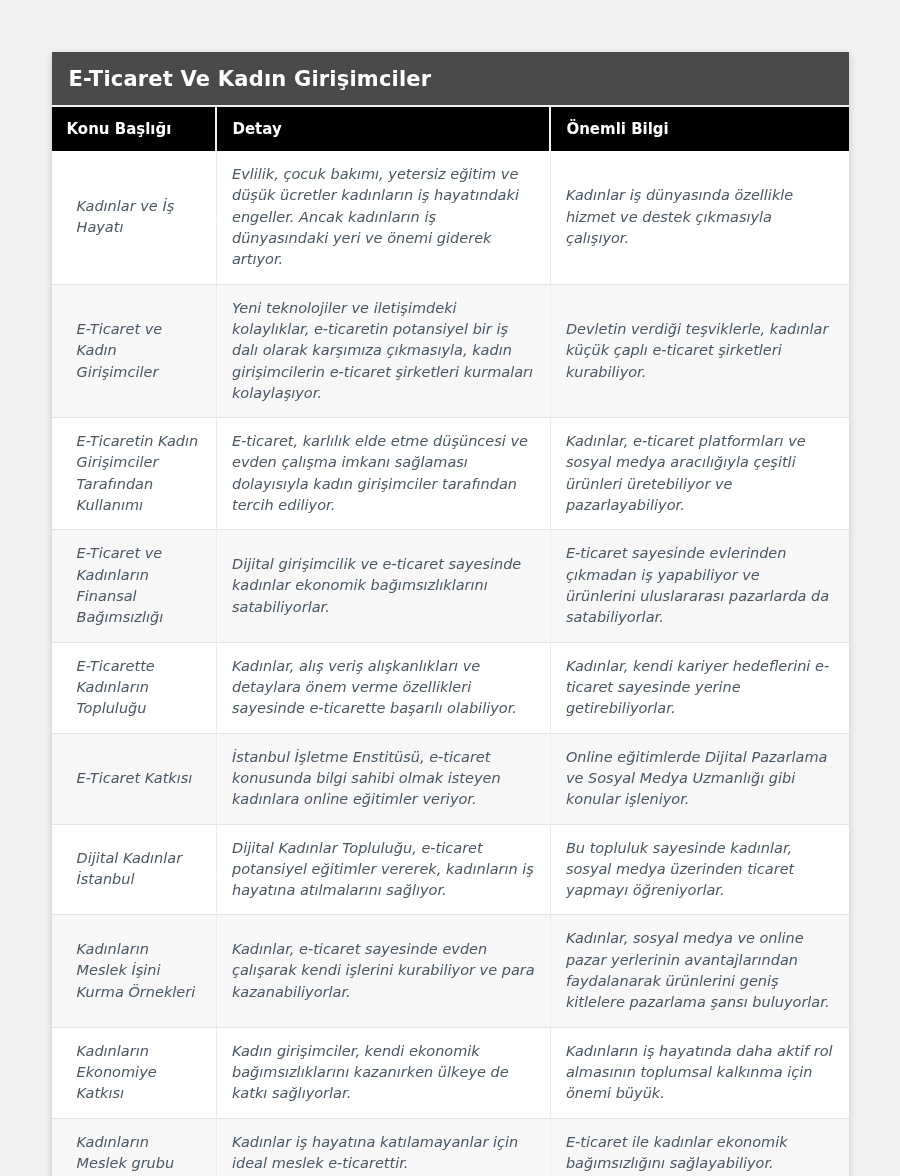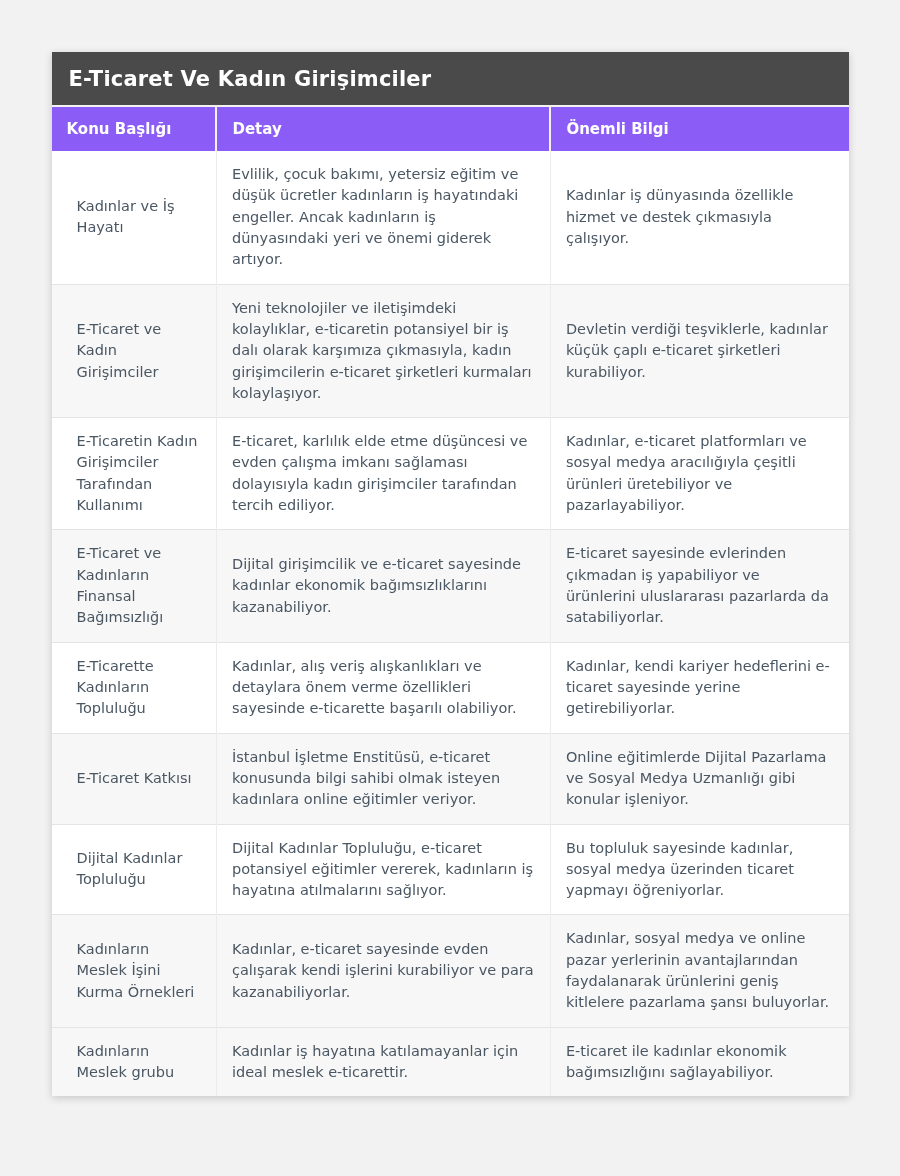--- a/index.html
+++ b/index.html
@@ -39,39 +39,40 @@
     border-collapse: collapse;
     table-layout: fixed;
     background: #ffffff;
   }
 
   col.col-topic  { width: 20.7%; }
   col.col-detail { width: 41.9%; }
   col.col-info   { width: 37.4%; }
 
   thead th {
-    background: #8b5cf6;
+    background: #000000;
     color: #ffffff;
     font-size: 15px;
     font-weight: 700;
     text-align: left;
     padding: 13px 15px;
     border-left: 2px solid #f2f2f2;
   }
   thead th:first-child { border-left: none; }
 
   tbody td {
     font-size: 14.5px;
     line-height: 1.47;
     color: #4a5763;
     padding: 13px 15px;
     vertical-align: middle;
     border-top: 1px solid #e4e4e4;
     border-left: 1px solid #ececec;
     word-wrap: break-word;
+    font-style: italic;
   }
   tbody td:first-child { border-left: none; padding-left: 25px; }
   tbody tr:first-child td { border-top: none; }
 
   tbody tr.alt { background: #f7f7f7; }
 </style>
 </head>
 <body>
 
 <div class="page">
@@ -102,42 +103,47 @@
     <td>Yeni teknolojiler ve iletişimdeki kolaylıklar, e-ticaretin potansiyel bir iş dalı olarak karşımıza çıkmasıyla, kadın girişimcilerin e-ticaret şirketleri kurmaları kolaylaşıyor.</td>
     <td>Devletin verdiği teşviklerle, kadınlar küçük çaplı e-ticaret şirketleri kurabiliyor.</td>
   </tr>
           <tr>
     <td>E-Ticaretin Kadın Girişimciler Tarafından Kullanımı</td>
     <td>E-ticaret, karlılık elde etme düşüncesi ve evden çalışma imkanı sağlaması dolayısıyla kadın girişimciler tarafından tercih ediliyor.</td>
     <td>Kadınlar, e-ticaret platformları ve sosyal medya aracılığıyla çeşitli ürünleri üretebiliyor ve pazarlayabiliyor.</td>
   </tr>
           <tr class="alt">
     <td>E-Ticaret ve Kadınların Finansal Bağımsızlığı</td>
-    <td>Dijital girişimcilik ve e-ticaret sayesinde kadınlar ekonomik bağımsızlıklarını kazanabiliyor.</td>
+    <td>Dijital girişimcilik ve e-ticaret sayesinde kadınlar ekonomik bağımsızlıklarını satabiliyorlar.</td>
     <td>E-ticaret sayesinde evlerinden çıkmadan iş yapabiliyor ve ürünlerini uluslararası pazarlarda da satabiliyorlar.</td>
   </tr>
           <tr>
     <td>E-Ticarette Kadınların Topluluğu</td>
     <td>Kadınlar, alış veriş alışkanlıkları ve detaylara önem verme özellikleri sayesinde e-ticarette başarılı olabiliyor.</td>
     <td>Kadınlar, kendi kariyer hedeflerini e-ticaret sayesinde yerine getirebiliyorlar.</td>
   </tr>
           <tr class="alt">
     <td>E-Ticaret Katkısı</td>
     <td>İstanbul İşletme Enstitüsü, e-ticaret konusunda bilgi sahibi olmak isteyen kadınlara online eğitimler veriyor.</td>
     <td>Online eğitimlerde Dijital Pazarlama ve Sosyal Medya Uzmanlığı gibi konular işleniyor.</td>
   </tr>
           <tr>
-    <td>Dijital Kadınlar Topluluğu</td>
+    <td>Dijital Kadınlar İstanbul</td>
     <td>Dijital Kadınlar Topluluğu, e-ticaret potansiyel eğitimler vererek, kadınların iş hayatına atılmalarını sağlıyor.</td>
     <td>Bu topluluk sayesinde kadınlar, sosyal medya üzerinden ticaret yapmayı öğreniyorlar.</td>
   </tr>
           <tr class="alt">
     <td>Kadınların Meslek İşini Kurma Örnekleri</td>
     <td>Kadınlar, e-ticaret sayesinde evden çalışarak kendi işlerini kurabiliyor ve para kazanabiliyorlar.</td>
     <td>Kadınlar, sosyal medya ve online pazar yerlerinin avantajlarından faydalanarak ürünlerini geniş kitlelere pazarlama şansı buluyorlar.</td>
+  </tr>
+          <tr>
+    <td>Kadınların Ekonomiye Katkısı</td>
+    <td>Kadın girişimciler, kendi ekonomik bağımsızlıklarını kazanırken ülkeye de katkı sağlıyorlar.</td>
+    <td>Kadınların iş hayatında daha aktif rol almasının toplumsal kalkınma için önemi büyük.</td>
   </tr>
           <tr class="alt">
     <td>Kadınların Meslek grubu</td>
     <td>Kadınlar iş hayatına katılamayanlar için ideal meslek e-ticarettir.</td>
     <td>E-ticaret ile kadınlar ekonomik bağımsızlığını sağlayabiliyor.</td>
   </tr>
         </tbody>
     </table>
   </div>
 

